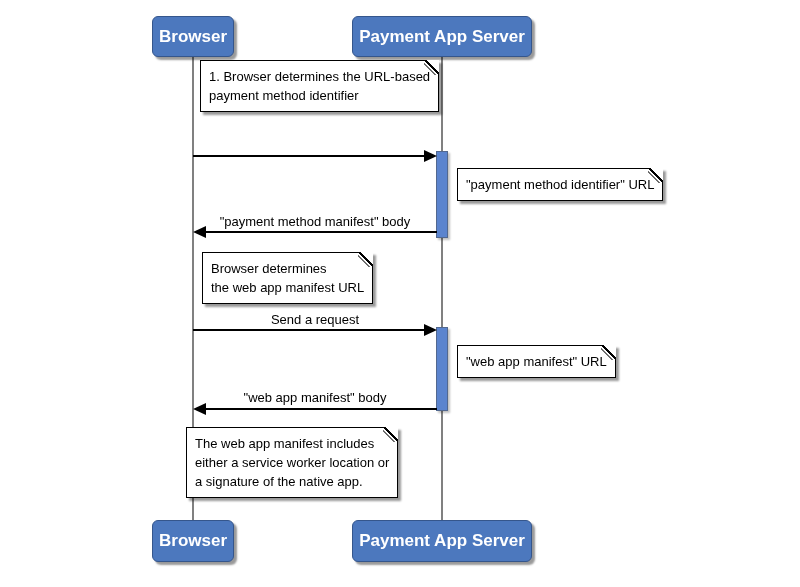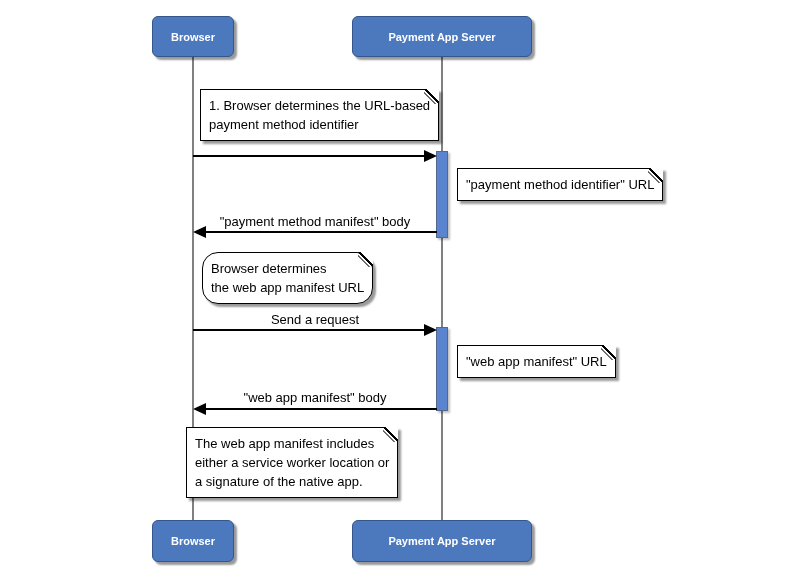--- a/index.html
+++ b/index.html
@@ -18,21 +18,21 @@
   }
 
   
   .actor {
     position: absolute;
     background: #4c78be;
     border: 1px solid #35568c;
     border-radius: 6px;
     box-shadow: 3px 3px 2px rgba(0,0,0,0.40);
     color: #ffffff;
-    font-size: 11px;
+    font-size: 17px;
     font-weight: bold;
     display: flex;
     align-items: center;
     justify-content: center;
     box-sizing: border-box;
     white-space: nowrap;
   }
 
   
   .lifeline {
@@ -132,41 +132,41 @@
   <div class="activation" style="left:436px; top:151px; height:87px;"></div>
   <div class="activation" style="left:436px; top:327px; height:84px;"></div>
 
   <div class="actor" style="left:152px; top:16px; width:82px; height:41px;">
     <span>Browser</span>
   </div>
   <div class="actor" style="left:352px; top:16px; width:180px; height:41px;">
     <span>Payment App Server</span>
   </div>
 
-  <div class="note" style="left:200px; top:89px;">
+  <div class="note" style="left:200px; top:60px;">
     <span class="fold-cover"></span>
     <span class="fold"></span>
     <div class="note-text">1. Browser determines the URL-based
 payment method identifier</div>
   </div>
 
   <div class="msg-line" style="left:193px; top:155px; width:231px;"></div>
   <div class="arrow-right" style="left:424px; top:150px;"></div>
 
   <div class="note" style="left:457px; top:168px;">
     <span class="fold-cover"></span>
     <span class="fold"></span>
     <div class="note-text">"payment method identifier" URL</div>
   </div>
 
   <div class="msg-label" style="top:214px;">"payment method manifest" body</div>
   <div class="arrow-left" style="left:193px; top:226px;"></div>
   <div class="msg-line" style="left:206px; top:231px; width:231px;"></div>
 
-  <div class="note" style="left:202px; top:252px;border-radius:16px;">
+  <div class="note" style="left:202px; top:252px;">
     <span class="fold-cover"></span>
     <span class="fold"></span>
     <div class="note-text">Browser determines
 the web app manifest URL</div>
   </div>
 
   <div class="msg-label" style="top:312px;">Send a request</div>
   <div class="msg-line" style="left:193px; top:329px; width:231px;"></div>
   <div class="arrow-right" style="left:424px; top:324px;"></div>
 

